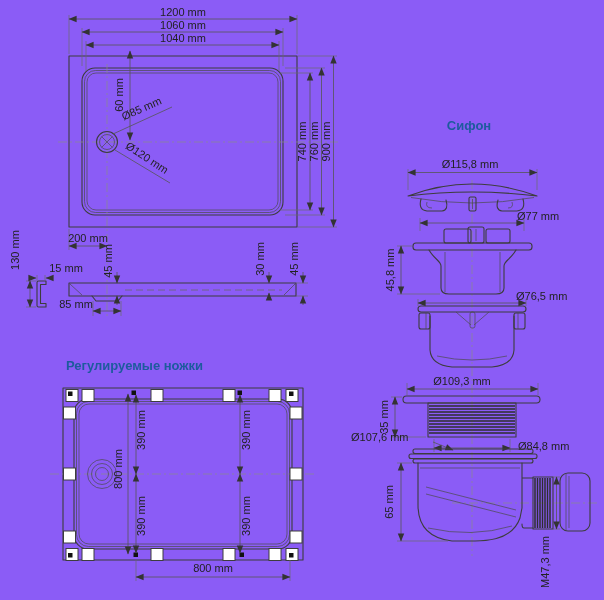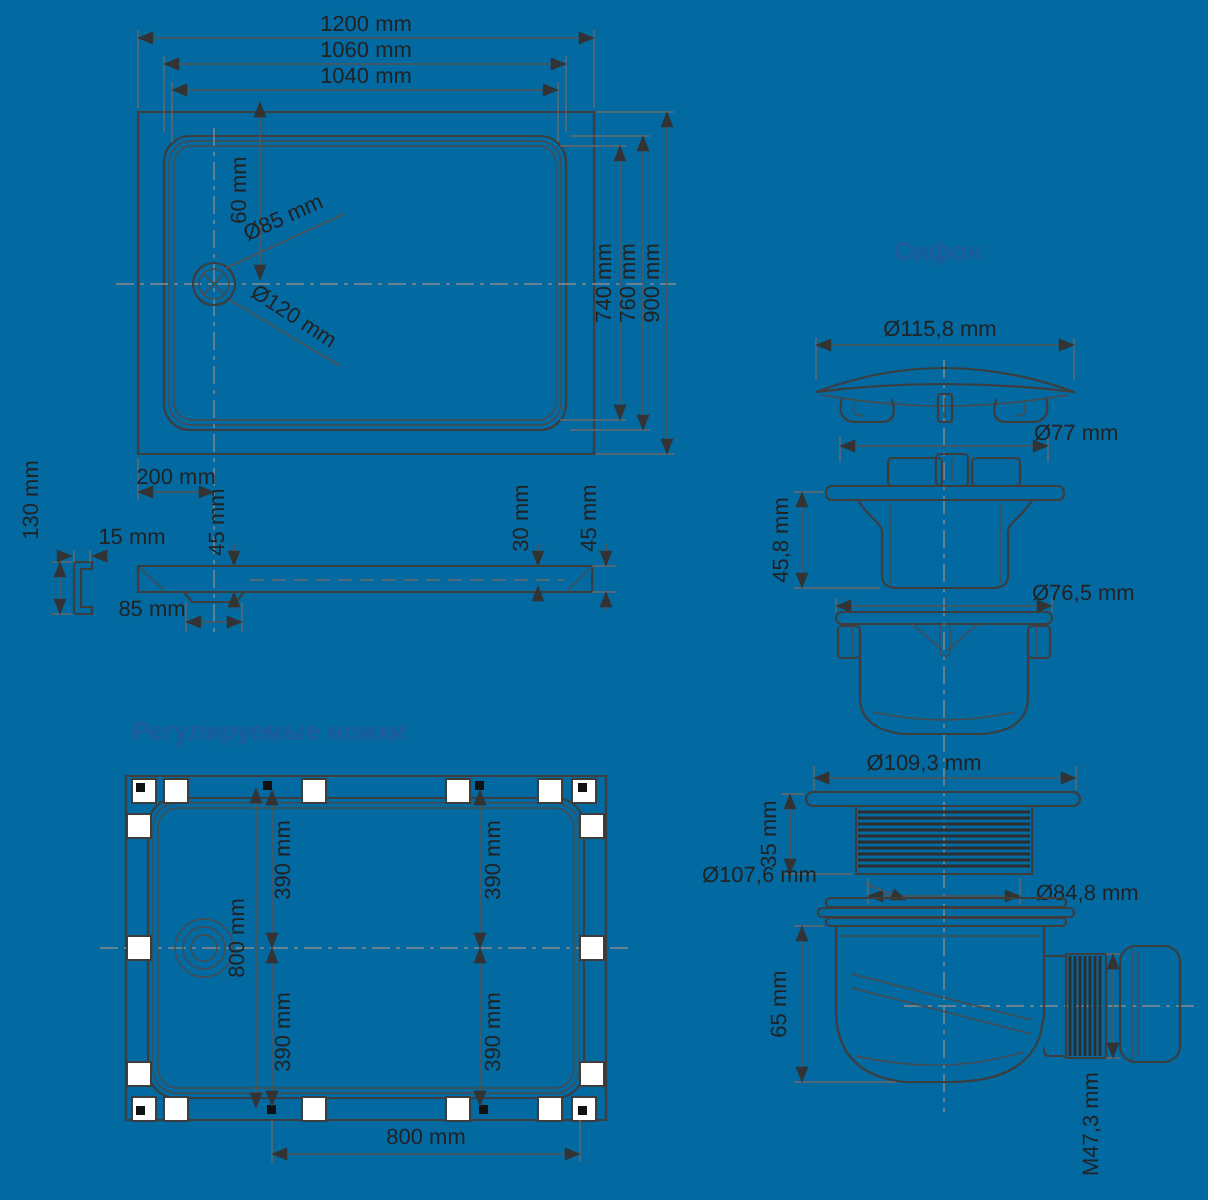--- a/index.html
+++ b/index.html
@@ -1,16 +1,16 @@
 <!DOCTYPE html>
 <html><head>
 <meta charset="utf-8">
 <style>
   html,body{margin:0;padding:0;background:#ffffff;}
-  .page{position:relative;width:604px;height:600px;background:#0369a1;overflow:hidden;
+  .page{position:relative;width:604px;height:600px;background:#8b5cf6;overflow:hidden;
         font-family:"Liberation Sans", sans-serif;}
   svg{position:absolute;left:0;top:0;}
   .ln{fill:none;stroke:#3d3d3d;stroke-width:1.1;stroke-linejoin:round;stroke-linecap:round;}
   .th{fill:none;stroke:#4a4a4a;stroke-width:0.7;}
   .dim{fill:none;stroke:#555;stroke-width:0.8;}
   .ext{fill:none;stroke:#6a6a6a;stroke-width:0.7;}
   .cl{fill:none;stroke:#8a8a8a;stroke-width:0.7;stroke-dasharray:9 3 2 3;}
   .hid{fill:none;stroke:#6a6a6a;stroke-width:0.8;stroke-dasharray:7 4;}
   .hatch{fill:none;stroke:#2e2e2e;stroke-width:1.5;}
   .sq{fill:#fff;stroke:#3d3d3d;stroke-width:1;}

